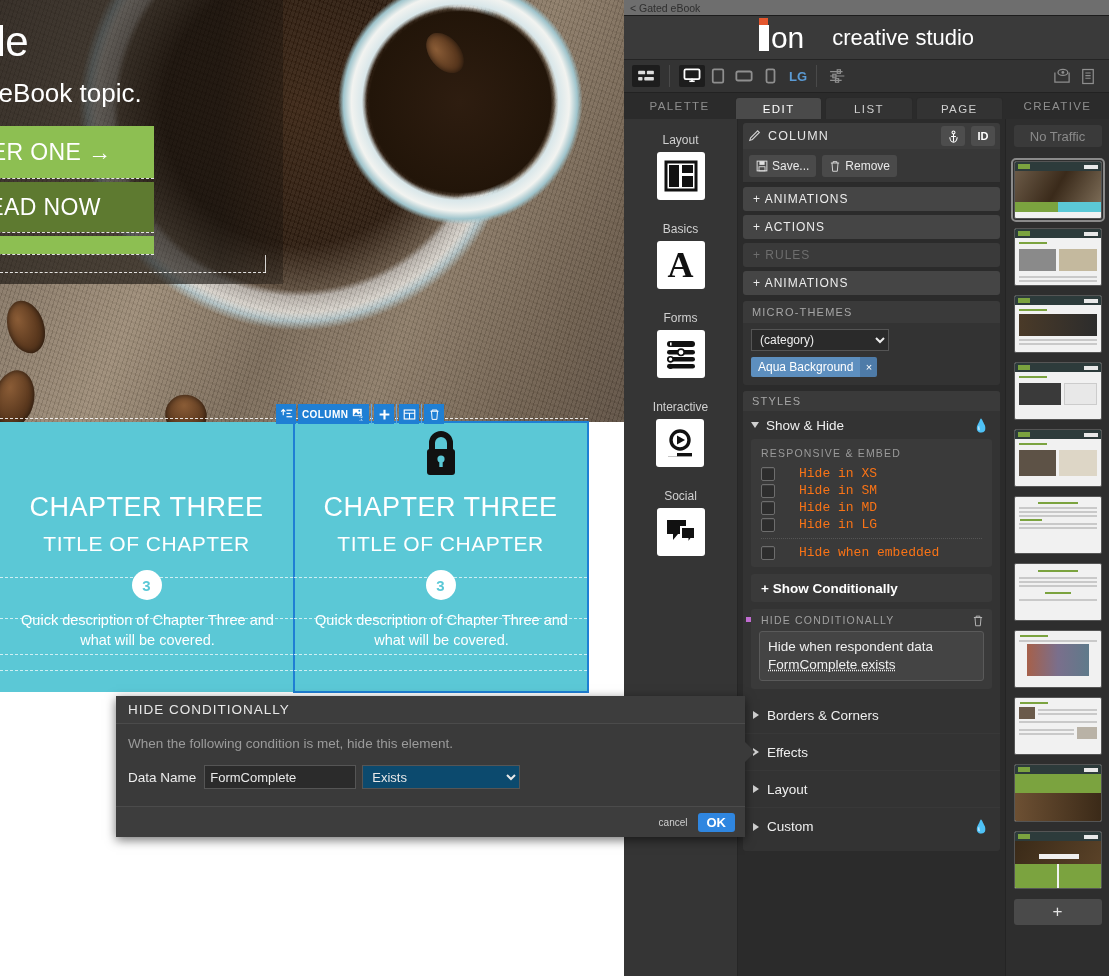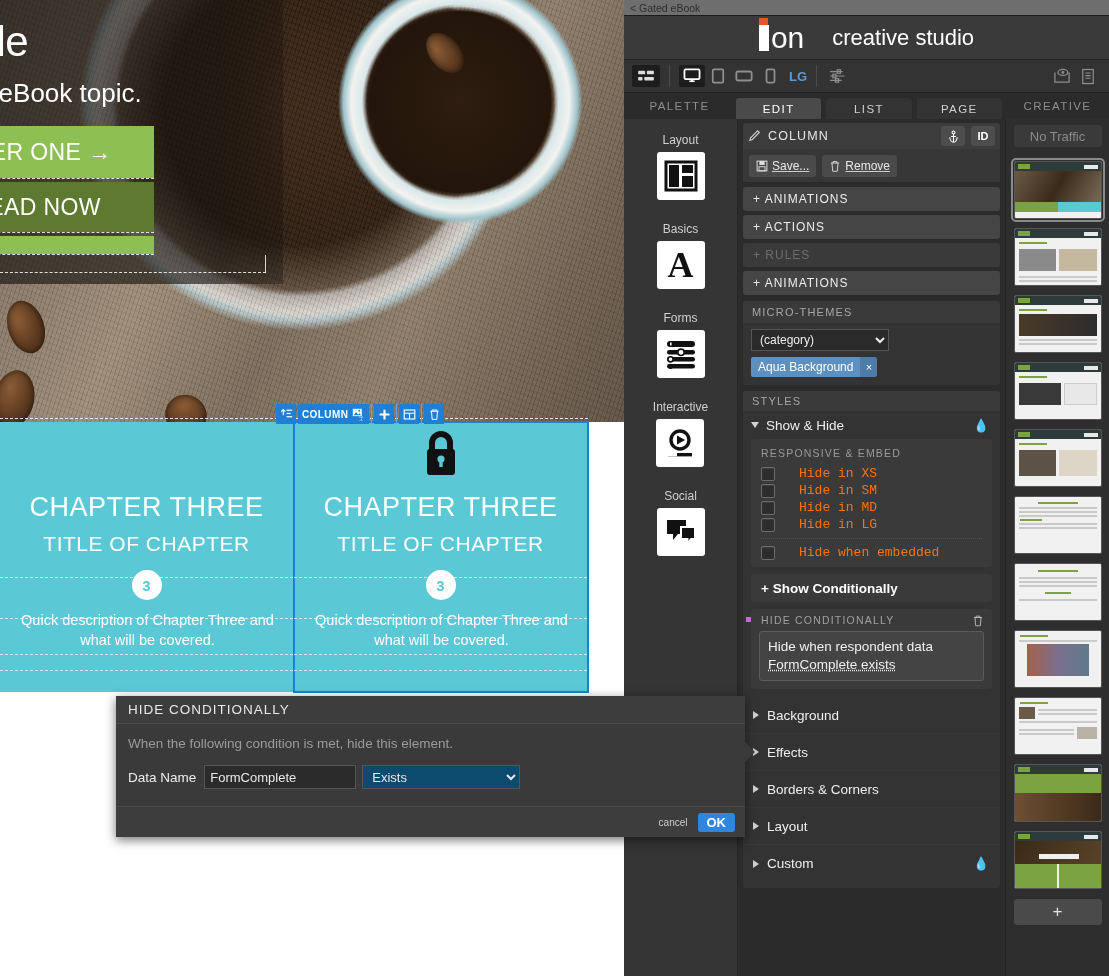--- a/index.html
+++ b/index.html
@@ -205,21 +205,20 @@
   }
   .ed-title { font-size: 12.5px; letter-spacing:1.1px; color:#e6e6e6; }
   .ed-head .sp { flex:1; }
   .sq-btn {
     width: 24px; height: 20px; background:#4d4d4d; border-radius:3px; color:#fff;
     font-size: 11px; font-weight:bold; display:flex; align-items:center; justify-content:center; cursor:pointer;
   }
   .ed-actions {
     height: 34px; background:#373737; display:flex; align-items:center; gap: 6px; padding: 0 6px;
     border-bottom:1px solid #2a2a2a;
-    text-decoration:underline;
   }
   .act-btn {
     height: 22px; background:#4a4a4a; border-radius:3px; color:#e8e8e8; font-size: 12px;
     display:flex; align-items:center; gap:4px; padding: 0 7px; cursor:pointer;
   }
   .accordion {
     height: 24px; margin-top: 4px; background:#454545; border-radius:3px; color:#ededed;
     font-size: 12px; letter-spacing:1px; display:flex; align-items:center; padding-left: 10px; cursor:pointer;
   }
   .accordion.disabled { color:#6e6e6e; background:#3a3a3a; }
@@ -661,29 +660,25 @@
             </div>
             <div class="hc-card">
               <span>Hide when respondent data</span><br>
               <u>FormComplete exists</u>
             </div>
           </div>
 
           <div style="height:8px;"></div>
           <div class="acc-row">
             <span class="tri"></span>
-            <span>Background</span>
+            <span>Borders &amp; Corners</span>
           </div>
           <div class="acc-row">
             <span class="tri"></span>
             <span>Effects</span>
-          </div>
-          <div class="acc-row">
-            <span class="tri"></span>
-            <span>Borders &amp; Corners</span>
           </div>
           <div class="acc-row">
             <span class="tri"></span>
             <span>Layout</span>
           </div>
           <div class="acc-row" style="border-bottom:none;">
             <span class="tri"></span>
             <span>Custom</span>
             <span class="drop" style="margin-right:10px;">💧</span>
           </div>

